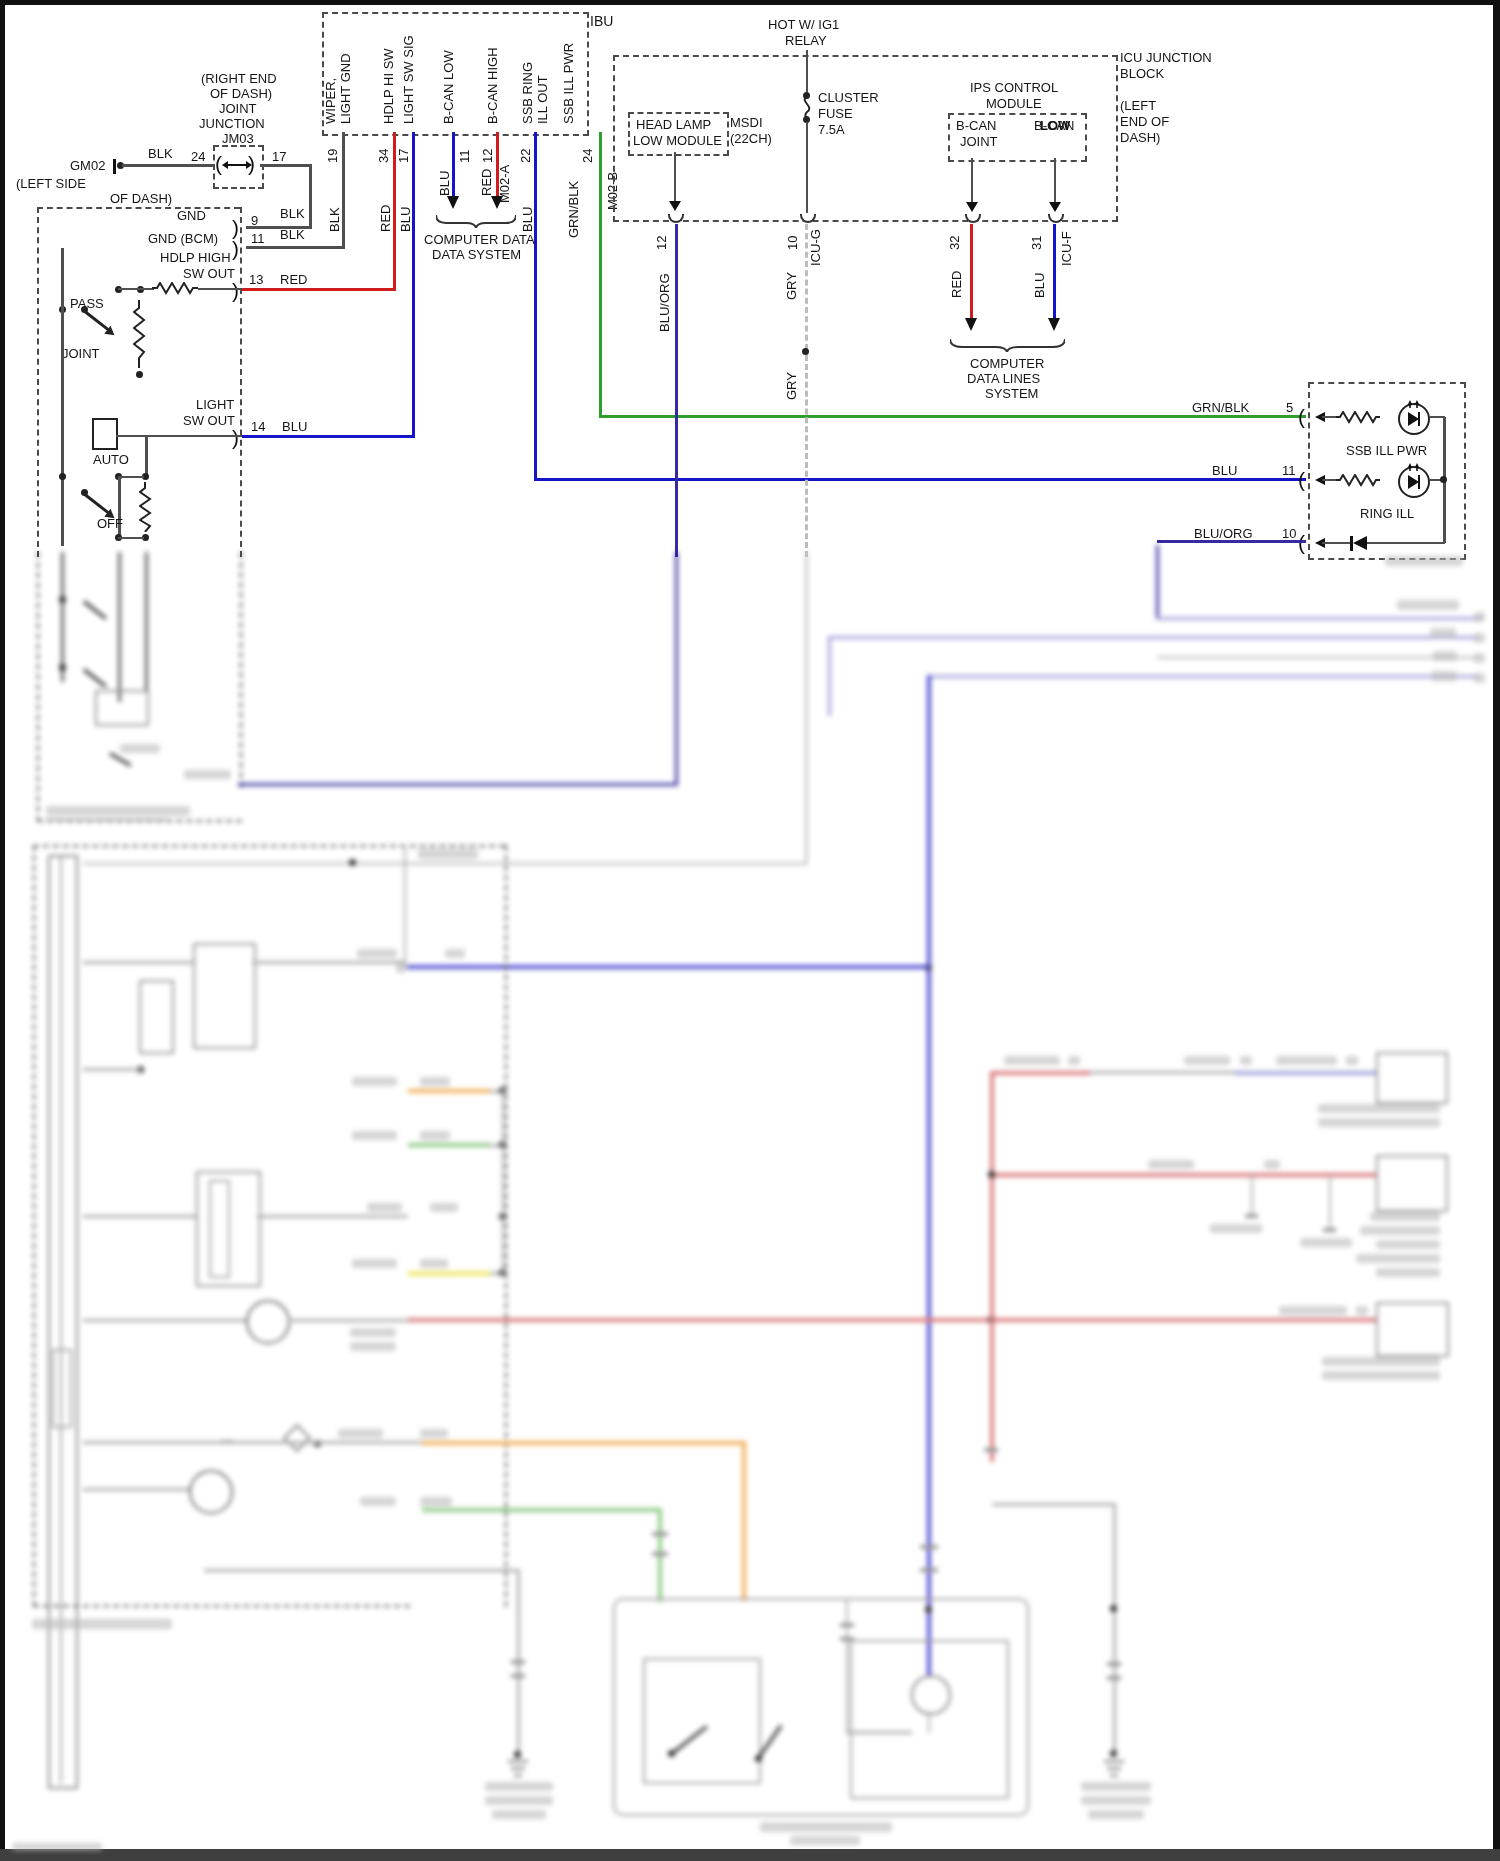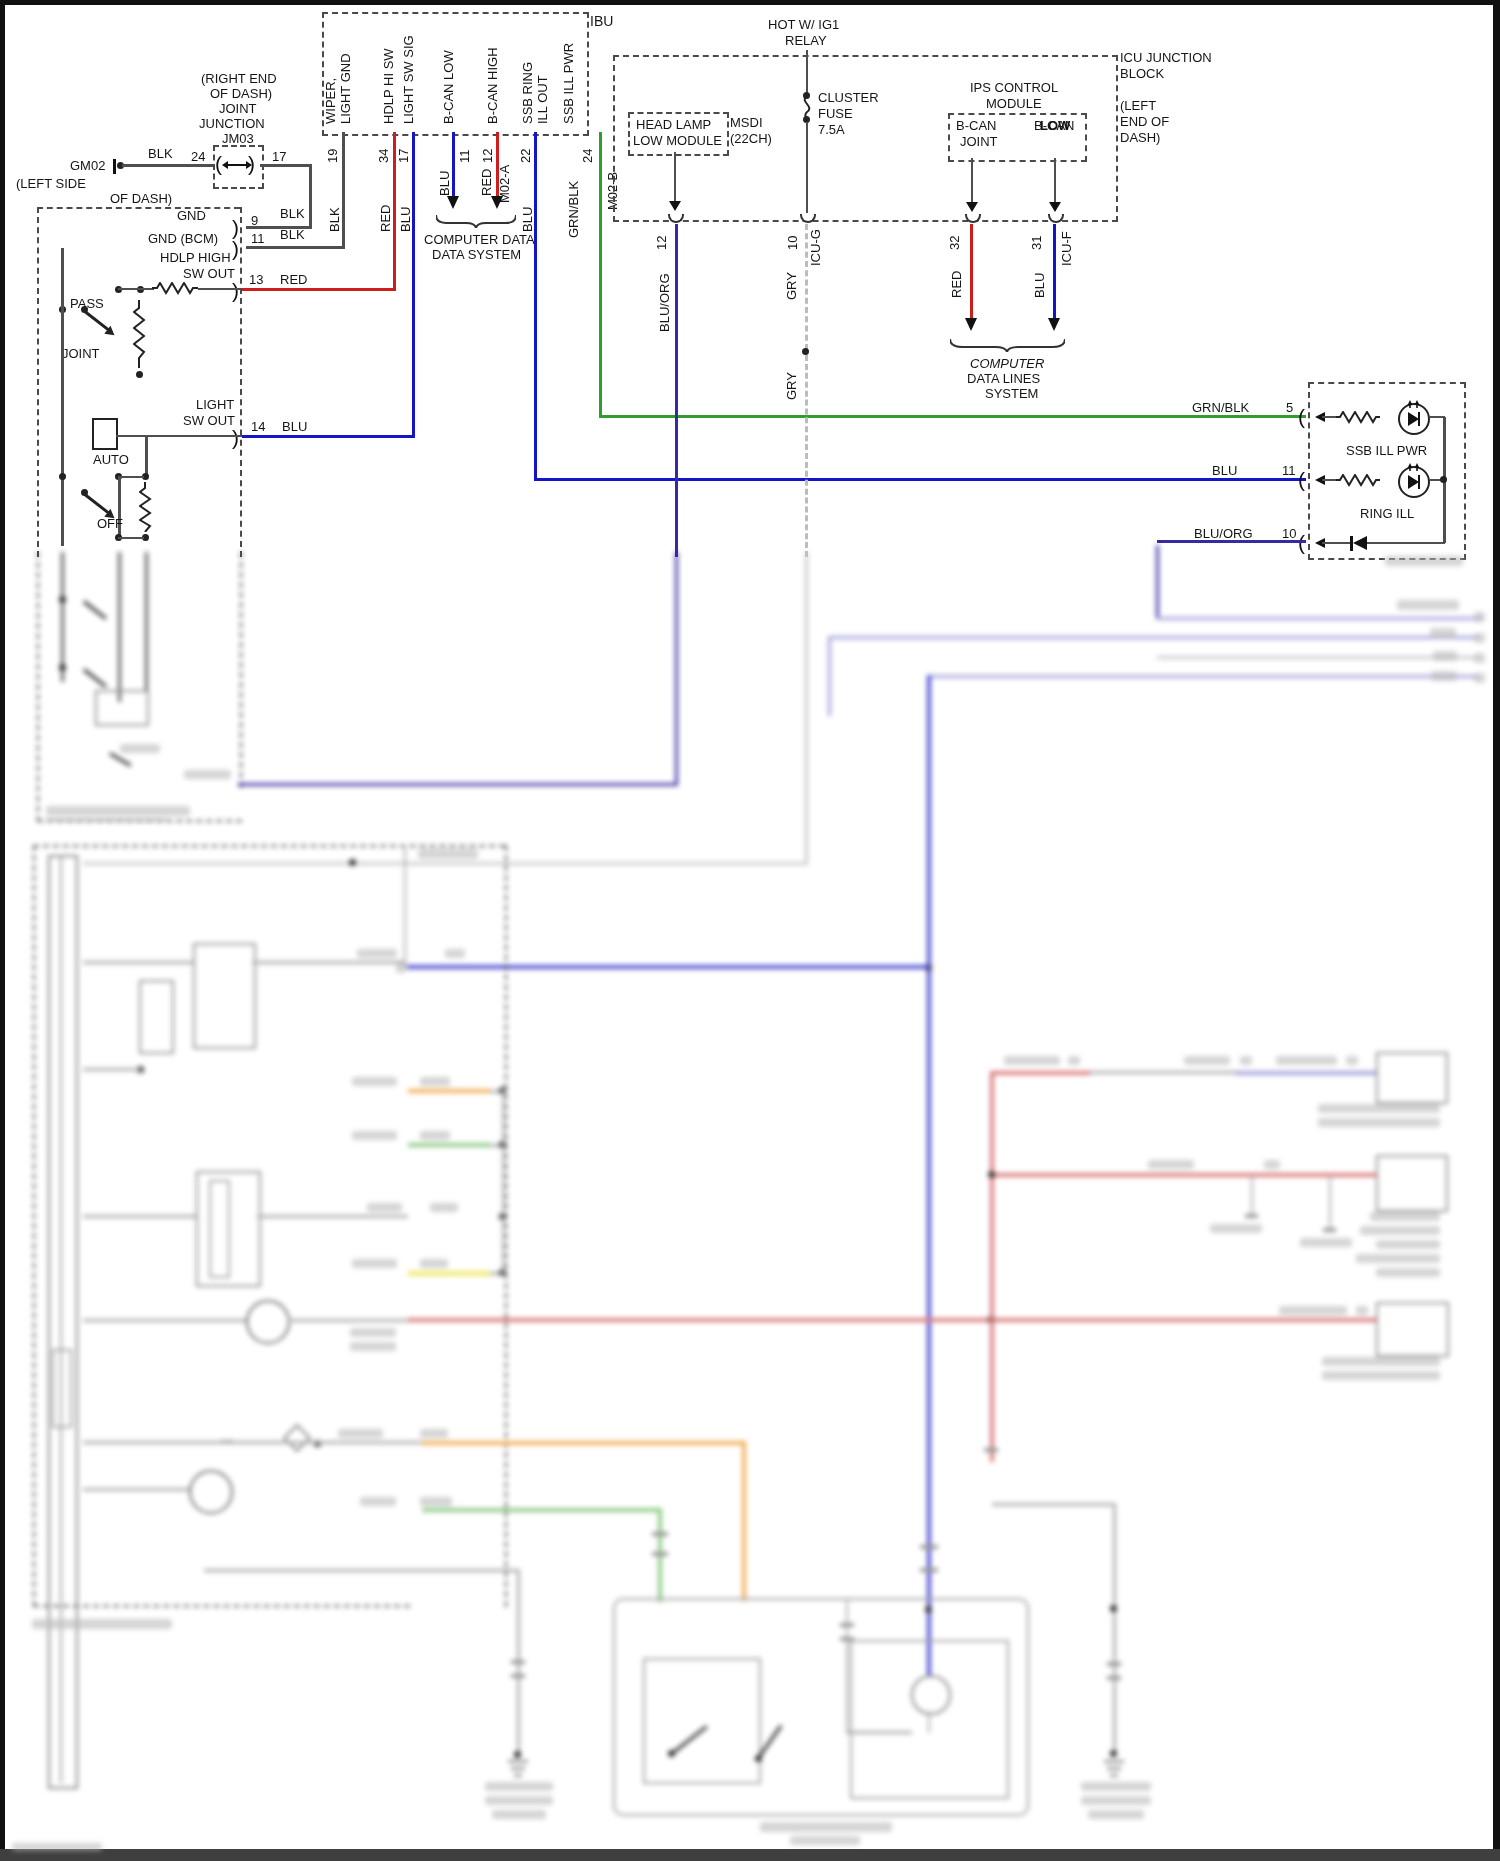--- a/index.html
+++ b/index.html
@@ -253,21 +253,21 @@
   <span class="vlbl" style="left:950px;top:298px;">RED</span>
   <div class="arrd" style="left:965px;top:318px;"></div>
   <span class="vlbl" style="left:1030px;top:250px;">31</span>
   <span class="vlbl" style="left:1060px;top:266px;">ICU-F</span>
   <div class="v blu" style="left:1053px;top:224px;height:96px;"></div>
   <span class="vlbl" style="left:1033px;top:298px;">BLU</span>
   <div class="arrd" style="left:1048px;top:318px;"></div>
   <svg class="abs" style="left:950px;top:338px;" width="115" height="14" viewBox="0 0 115 14">
     <path d="M0,1 q0,8 12,8 h33 q11,0 12,5 q1,-5 12,-5 h34 q12,0 12,-8" fill="none" stroke="#333" stroke-width="2"></path>
   </svg>
-  <div class="lbl" style="left:970px;top:356px;font-style:italic;">COMPUTER</div>
+  <div class="lbl" style="left:970px;top:356px;">COMPUTER</div>
   <div class="lbl" style="left:967px;top:371px;">DATA LINES</div>
   <div class="lbl" style="left:985px;top:386px;">SYSTEM</div>
 
   <div class="dbox" style="left:1308px;top:382px;width:154px;height:174px;"></div>
   <div class="v blk" style="left:1443px;top:417px;height:126px;"></div>
 
   <div class="lbl" style="left:1192px;top:400px;">GRN/BLK</div>
   <div class="lbl" style="left:1286px;top:400px;">5</div>
   <span class="br" style="left:1298px;top:405px;">(</span>
   <div class="ahl" style="left:1315px;top:412px;"></div>

